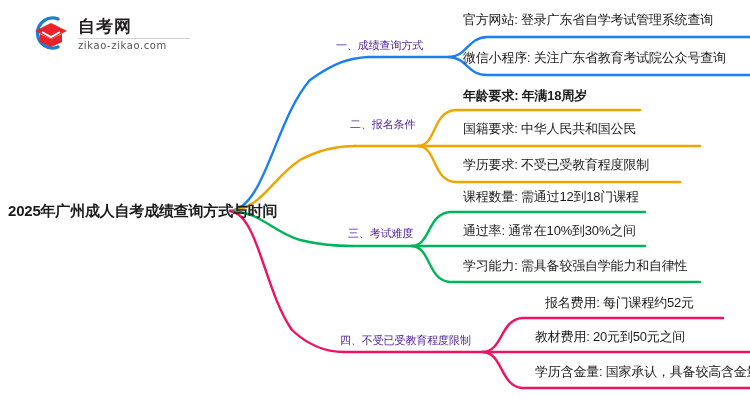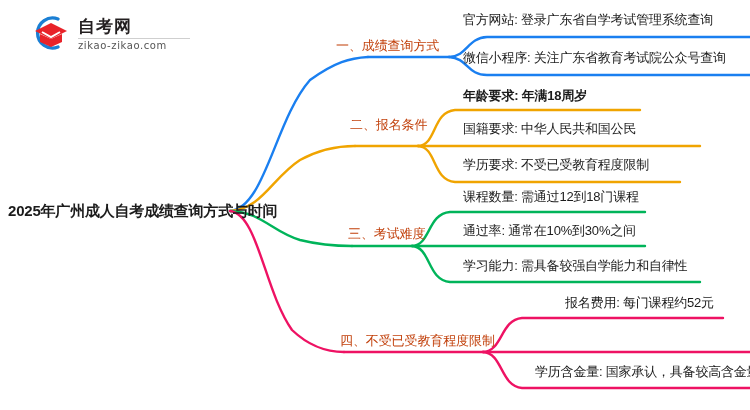--- a/index.html
+++ b/index.html
@@ -86,26 +86,25 @@
     font-size: 15px;
     font-weight: bold;
     color: #1b1b1b;
     white-space: nowrap;
     letter-spacing: -0.2px;
   }
 
   
   .branch-label {
     position: absolute;
-    font-size: 13px;
-    color: #c2410c;
+    font-size: 11px;
+    color: #4c1d95;
     white-space: nowrap;
     line-height: 1;
     letter-spacing: -0.1px;
-    font-family: Liberation Mono, monospace;
   }
 
   
   .leaf-label {
     position: absolute;
     font-size: 13px;
     color: #1b1b1b;
     white-space: nowrap;
     line-height: 1;
     letter-spacing: -0.2px;
@@ -168,16 +167,17 @@
   <div class="leaf-label" style="left:463px; top:89px;font-weight:bold;">年龄要求: 年满18周岁</div>
   <div class="leaf-label" style="left:463px; top:122px;">国籍要求: 中华人民共和国公民</div>
   <div class="leaf-label" style="left:463px; top:158px;">学历要求: 不受已受教育程度限制</div>
 
   <div class="branch-label" style="left:348px; top:228px;">三、考试难度</div>
   <div class="leaf-label" style="left:463px; top:190px;">课程数量: 需通过12到18门课程</div>
   <div class="leaf-label" style="left:463px; top:224px;">通过率: 通常在10%到30%之间</div>
   <div class="leaf-label" style="left:463px; top:259px;">学习能力: 需具备较强自学能力和自律性</div>
 
   <div class="branch-label" style="left:340px; top:335px;">四、不受已受教育程度限制</div>
-  <div class="leaf-label" style="left:565px; top:296px;">报名费用: 每门课程约52元</div>
+  <div class="leaf-label" style="left:545px; top:296px;">报名费用: 每门课程约52元</div>
+  <div class="leaf-label" style="left:535px; top:330px;">教材费用: 20元到50元之间</div>
   <div class="leaf-label" style="left:535px; top:365px;">学历含金量: 国家承认，具备较高含金量</div>
 
 </div>
 
 </body></html>

